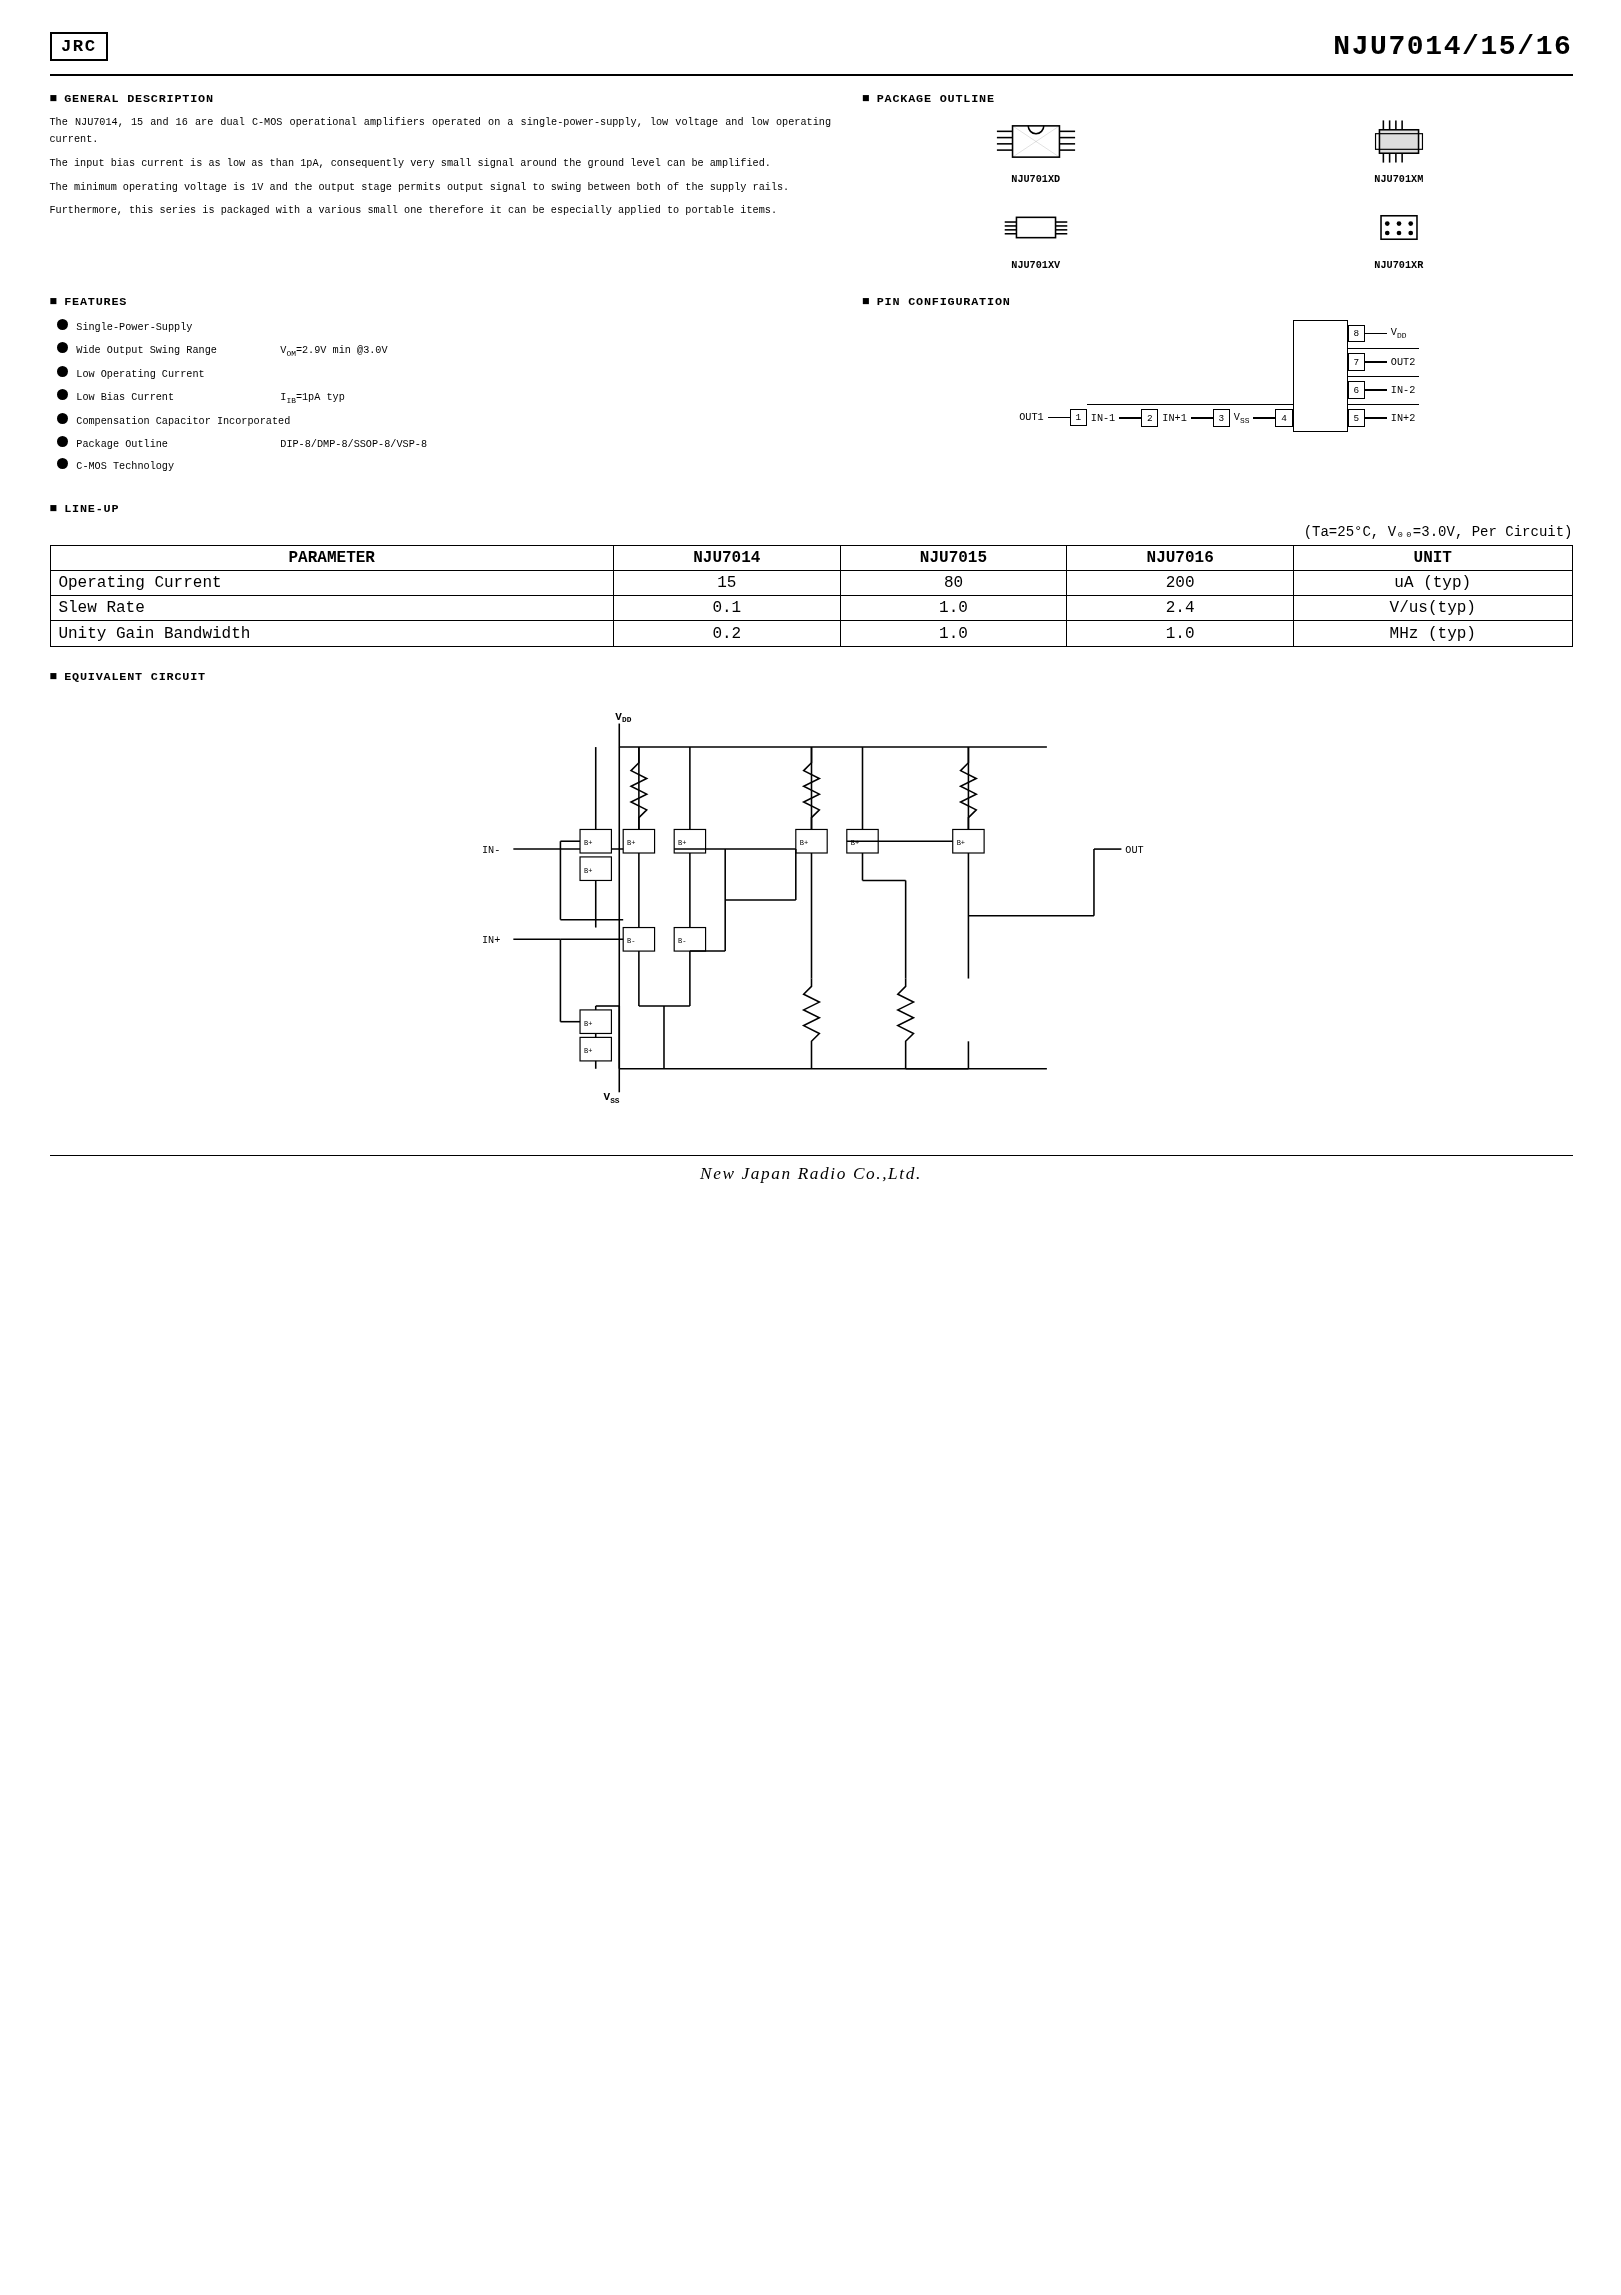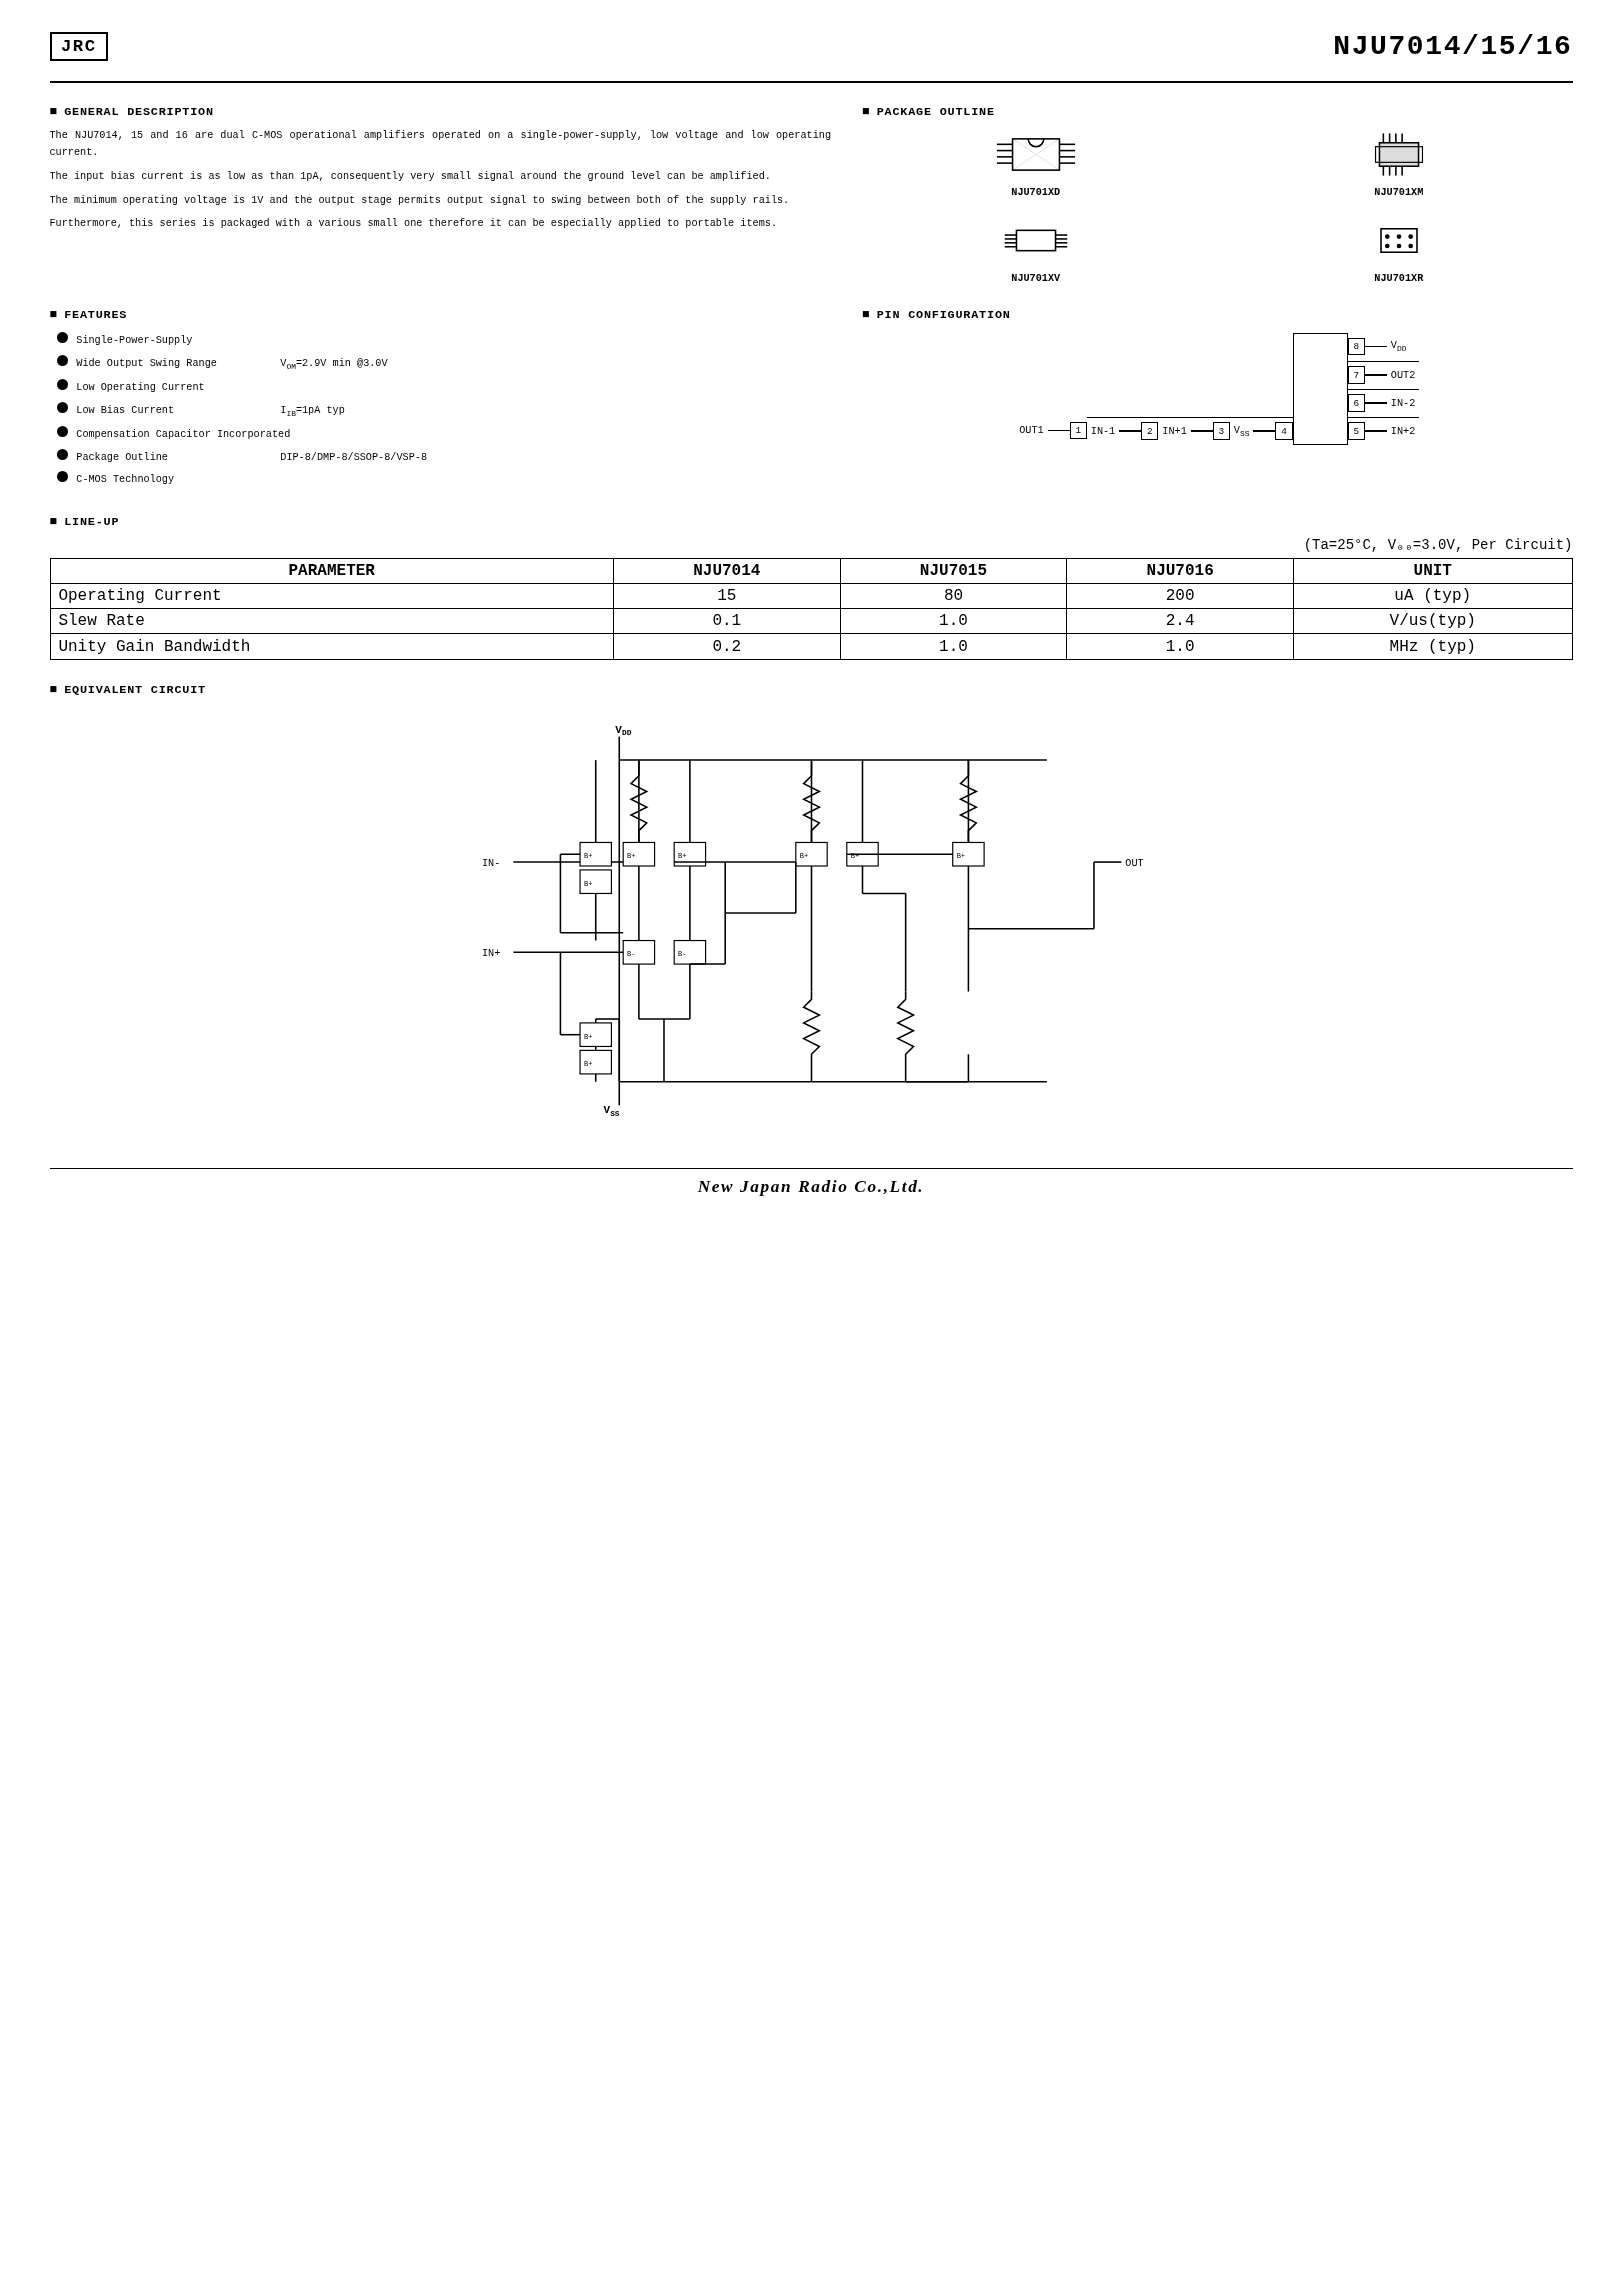--- a/index.html
+++ b/index.html
@@ -17,23 +17,23 @@
       width: 100%;
       max-width: 1523px;
       margin: 0 auto;
     }
 
     
     .header {
       display: flex;
       justify-content: space-between;
       align-items: center;
-      margin-bottom: 22px;
+      margin-bottom: 16px;
       border-bottom: 2.4px solid #000;
-      padding-bottom: 19px;
+      padding-bottom: 12px;
     }
 
     .jrc-logo {
       border: 2.4px solid #000;
       padding: 3.1px 9.4px;
       font-size: 17.3px;
       font-weight: bold;
       letter-spacing: 1.6px;
     }
 
@@ -187,21 +187,20 @@
       display: flex;
       justify-content: center;
     }
 
     
     .page-footer {
       margin-top: 47px;
       border-top: 1.6px solid #000;
       padding-top: 7.9px;
       text-align: center;
-      font-weight: bold;
     }
 
     .footer-company {
       font-family: 'Times New Roman', Times, serif;
       font-style: italic;
       font-size: 17.3px;
       letter-spacing: 1.6px;
     }
 
     

